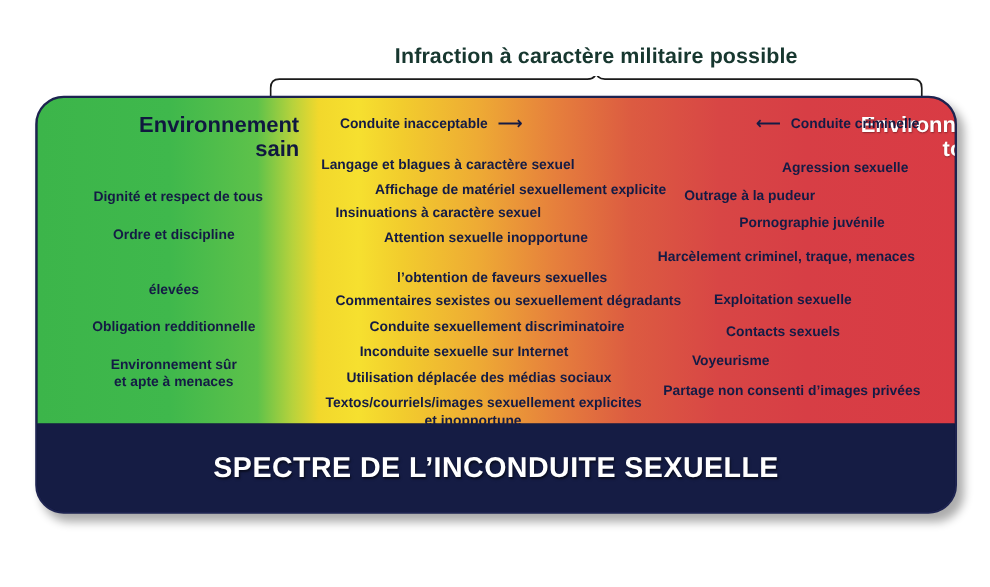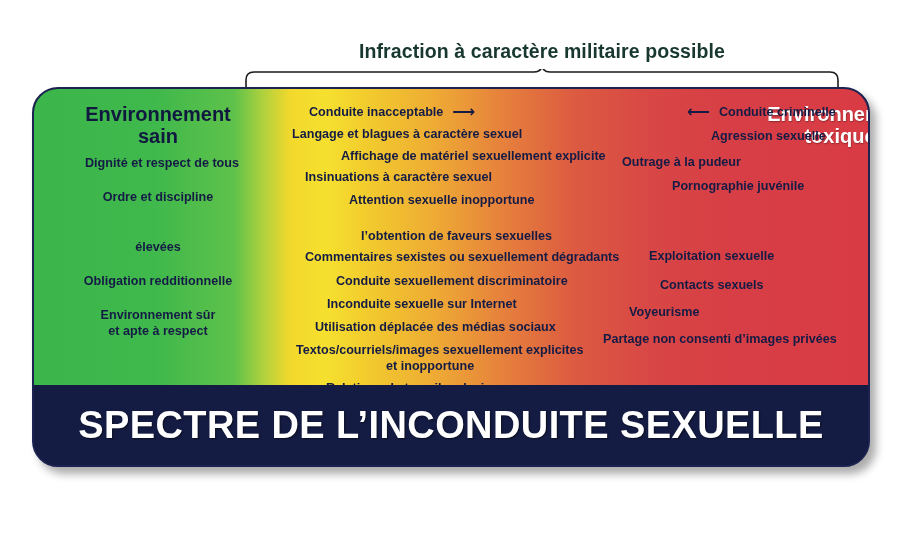--- a/index.html
+++ b/index.html
@@ -89,42 +89,42 @@
     right: 0;
     top: 296px;
     bottom: 0;
     background: #151c44;
     display: flex;
     align-items: center;
     justify-content: center;
   }
   #banner-title {
     color: #ffffff;
-    font-size: 38px;
+    font-size: 26px;
     font-weight: bold;
     letter-spacing: 0.4px;
     text-shadow: 1px 1px 2px rgba(0,0,0,0.55);
   }
 
   
   .col {
     position: absolute;
     top: 0;
     height: 296px;
   }
 
   #col-healthy { left: 0px;   width: 248px; }
   #col-toxic   { left: 248px; width: 590px; }
 
   .col-heading {
     position: absolute;
     font-weight: bold;
     color: #10183f;
     line-height: 1.12;
-    text-align: center;
+    text-align: right;
   }
 
   #healthy-heading {
     left: 10px;
     top: 14px;
     width: 228px;
     font-size: 20px;
   }
 
   #toxic-heading {
@@ -136,20 +136,21 @@
     text-shadow: 0.5px 0.5px 1.5px rgba(0,0,0,0.35);
   }
 
   .item {
     position: absolute;
     font-size: 12.6px;
     font-weight: bold;
     color: #141b45;
     line-height: 1.16;
     white-space: nowrap;
+    margin-top: 16px;
   }
 
   .arrow-row {
     position: absolute;
     font-size: 12.6px;
     font-weight: bold;
     color: #141b45;
     white-space: nowrap;
     display: flex;
     align-items: center;
@@ -186,21 +187,21 @@
 
       <div class="item" style="left:4px; top:67px; width:248px; text-align:center;">Dignité et respect de tous</div>
 
       <div class="item" style="left:0px; top:101px; width:248px; text-align:center;">Ordre et discipline</div>
 
       <div class="item" style="left:0px; top:151px; width:248px; text-align:center;">élevées</div>
 
       <div class="item" style="left:0px; top:185px; width:248px; text-align:center;">Obligation redditionnelle</div>
 
       <div class="item" style="left:0px; top:219px; width:248px; text-align:center;">Environnement sûr</div>
-      <div class="item" style="left:0px; top:235px; width:248px; text-align:center;">et apte à respect</div>
+      <div class="item" style="left:0px; top:235px; width:248px; text-align:center;">et apte à menaces</div>
     </div>
 
     <div class="col" id="col-toxic">
 
       <div class="col-heading" id="toxic-heading">
         <span>Environnement</span><br>
         <span>toxique</span>
       </div>
 
       <div class="arrow-row" style="left:27px; top:15px;text-align:center;">
@@ -237,20 +238,21 @@
       <div class="item" style="left:44px; top:292px;">Relations de travail malsaines</div>
 
       <div class="item" style="left:228px; top:314px;">Harcèlement sexuel</div>
 
       <div class="item" style="left:429px; top:40px;">Agression sexuelle</div>
 
       <div class="item" style="left:340px; top:66px;">Outrage à la pudeur</div>
 
       <div class="item" style="left:370px; top:90px;padding-left:20px;">Pornographie juvénile</div>
 
+      <div class="item" style="left:316px; top:121px;">Harcèlement criminel, traque, menaces</div>
 
       <div class="item" style="left:367px; top:160px;">Exploitation sexuelle</div>
 
       <div class="item" style="left:378px; top:189px;">Contacts sexuels</div>
 
       <div class="item" style="left:347px; top:216px;">Voyeurisme</div>
 
       <div class="item" style="left:321px; top:243px;">Partage non consenti d’images privées</div>
     </div>
 

